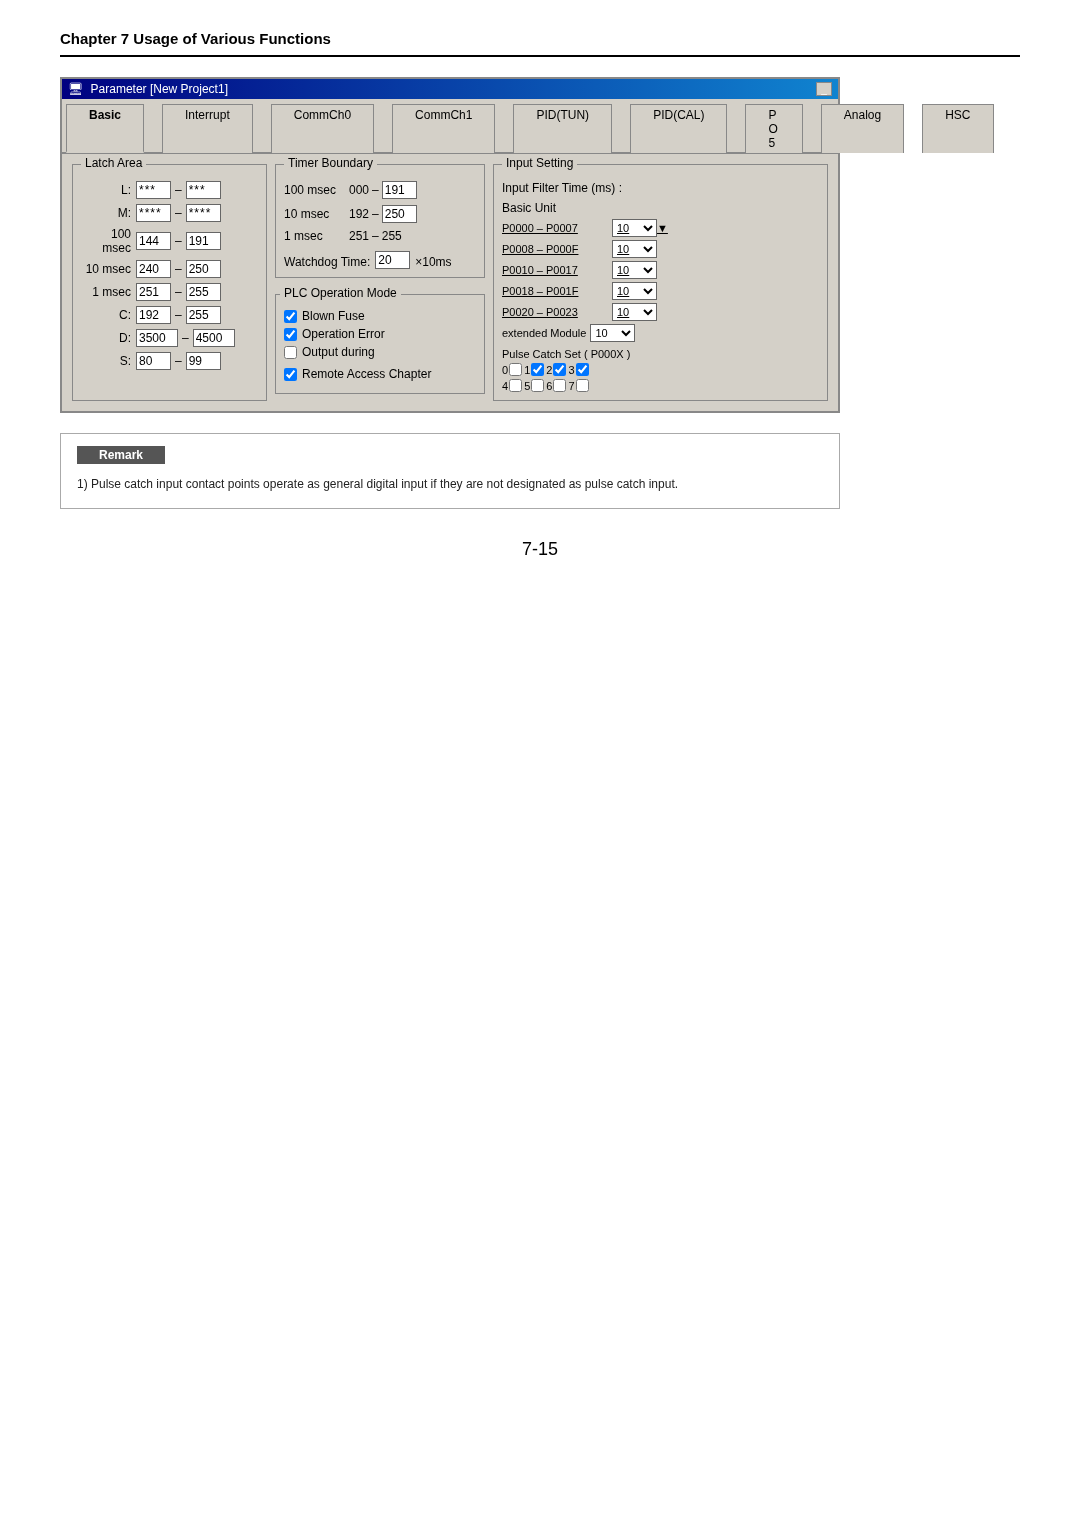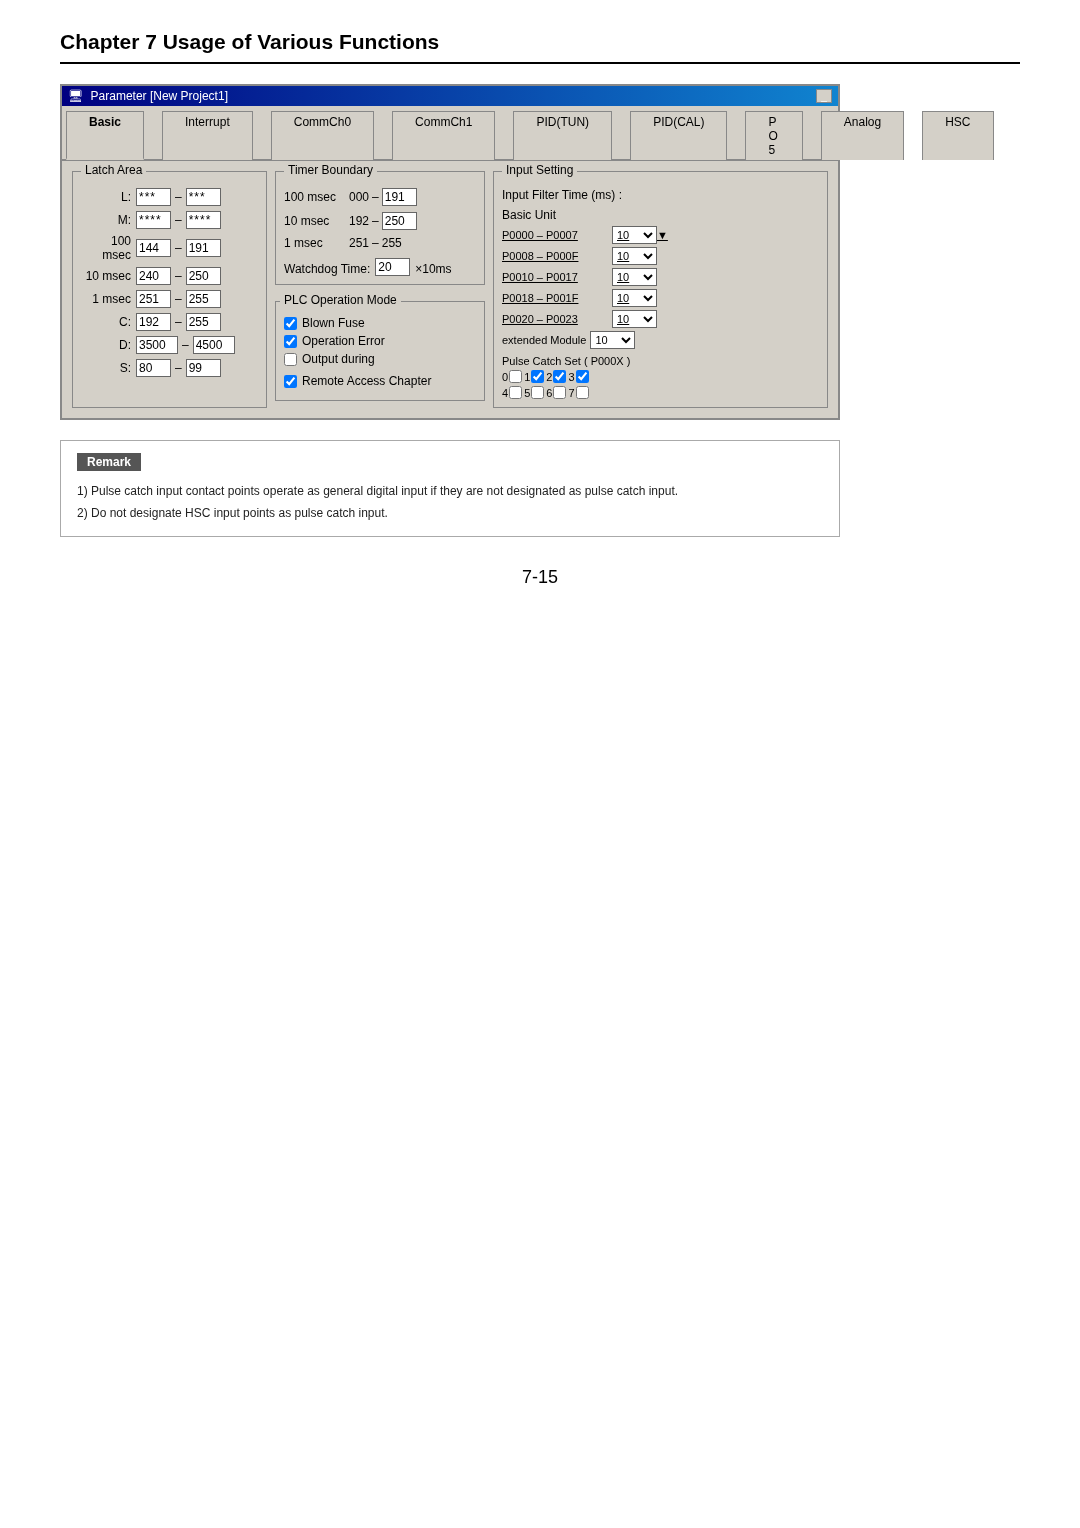--- a/index.html
+++ b/index.html
@@ -12,21 +12,21 @@
       padding: 30px 60px;
     }
 
     .chapter-header {
       border-bottom: 2px solid #000;
       padding-bottom: 8px;
       margin-bottom: 20px;
     }
 
     .chapter-title {
-      font-size: 21px;
+      font-size: 15px;
       font-weight: bold;
       text-align: center;
     }
 
     .window-container {
       border: 2px solid #888;
       background: #d4d0c8;
       width: 780px;
       margin-bottom: 20px;
     }
@@ -268,21 +268,21 @@
       background: #fff;
       width: 780px;
       padding: 12px 16px;
       margin-top: 10px;
     }
 
     .remark-header {
       background: #555;
       color: #fff;
       display: inline-block;
-      padding: 2px 10px;
+      padding: 2px 22px;
       font-size: 12px;
       font-weight: bold;
       margin-bottom: 10px;
     }
 
     .remark-text {
       font-size: 12px;
       line-height: 1.8;
       color: #222;
     }
@@ -535,19 +535,18 @@
 
   </div>
 </div>
 
 <div class="remark-box">
   <div class="remark-header">
     <span>Remark</span>
   </div>
   <div class="remark-text">
     <p>1) Pulse catch input contact points operate as general digital input if they are not designated as pulse catch input.</p>
-    <p>2) Do not designate HSC input points as pulse catch input.</p>
   </div>
 </div>
 
 <div class="page-number">
   <span>7-15</span>
 </div>
 
 </body></html>

